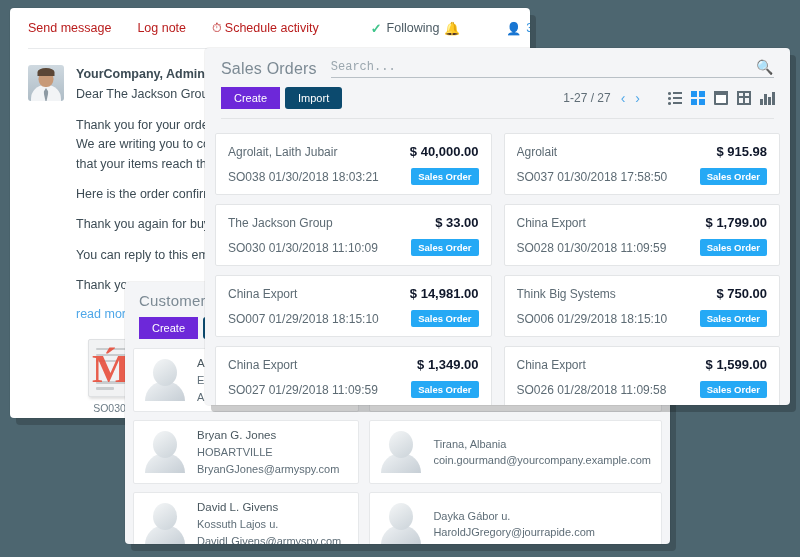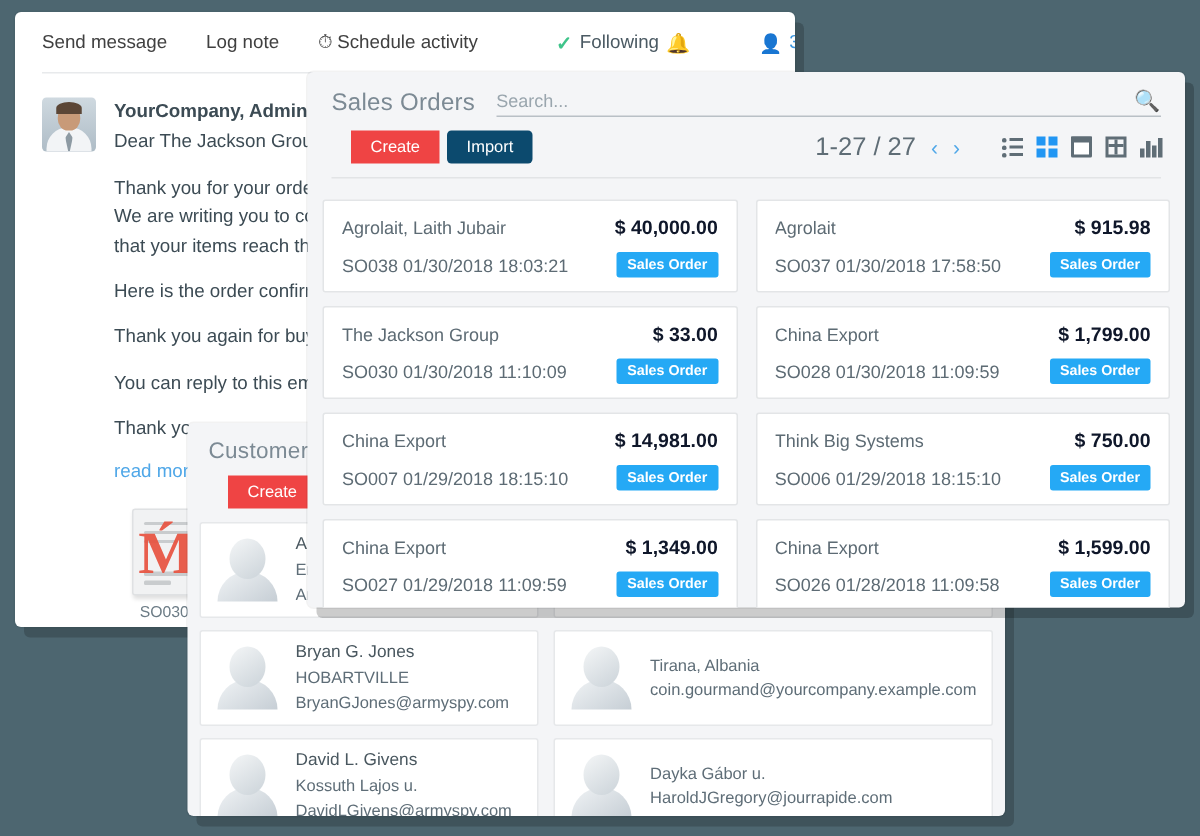--- a/index.html
+++ b/index.html
@@ -14,21 +14,21 @@
   .chatter {
     position: absolute; left: 10px; top: 8px; width: 520px; height: 410px;
     background: #ffffff; border-radius: 4px;
     box-shadow: 6px 7px 0 rgba(0,0,0,0.18), 0 0 0 1px rgba(0,0,0,0.04);
     overflow: hidden;
   }
   .chatter-topbar {
     height: 40px; display: flex; align-items: center;
     padding: 0 18px; gap: 26px; font-size: 12.5px;
   }
-  .ct-link { color: #404040; white-space: nowrap; cursor: pointer; }
+  .ct-link { color: #b91c1c; white-space: nowrap; cursor: pointer; }
   .ct-link .sched-ico { margin-right: 3px; }
   .ct-spacer { flex: 1; }
   .ct-follow {
     color: #4b5a63; font-size: 12.5px; display: flex; align-items: center; gap: 5px;
     white-space: nowrap;
   }
   .ct-check { color: #3fc48a; font-size: 13px; font-weight: bold; }
   .ct-bell { color: #bcdcf3; font-size: 13px; }
   .ct-followers {
     color: #3b96df; font-size: 12.5px; display: flex; align-items: center; gap: 4px;
@@ -88,22 +88,22 @@
   .customers {
     position: absolute; left: 125px; top: 282px; width: 545px; height: 262px;
     background: #f4f5f7; border-radius: 4px;
     box-shadow: 6px 7px 0 rgba(0,0,0,0.18), 0 0 0 1px rgba(0,0,0,0.05);
     overflow: hidden;
   }
   .cu-head { padding: 10px 14px 0 14px; }
   .cu-title { font-size: 15px; color: #7c8a94; font-weight: normal; letter-spacing: .2px; }
   .cu-btns { display: flex; gap: 5px; margin-top: 8px; }
   .btn-create {
-    background: #ef4444; color: #fff; font-size: 11px; padding: 5px 13px;
-    border-radius: 0; cursor: pointer; margin-left: 13px;
+    background: #6d28d9; color: #fff; font-size: 11px; padding: 5px 13px;
+    border-radius: 0; cursor: pointer;
   }
   .btn-import {
     background: #0c4a6e; color: #fff; font-size: 11px; padding: 5px 13px;
     border-radius: 3px; cursor: pointer; text-align: center;
   }
   .cu-grid {
     margin: 9px 8px 0 8px; display: grid; grid-template-columns: 1fr 1fr;
     gap: 8px 10px;
   }
   .cu-card {
@@ -134,27 +134,27 @@
     background: #f4f5f7; border-radius: 4px;
     box-shadow: 6px 7px 0 rgba(0,0,0,0.20), 0 0 0 1px rgba(0,0,0,0.05);
     overflow: hidden;
   }
   .so-head { padding: 11px 16px 4px 16px; }
   .so-row1 { display: flex; align-items: flex-end; gap: 14px; }
   .so-title { font-size: 16px; color: #7c8a94; letter-spacing: .2px; white-space: nowrap; }
   .so-search { flex: 1; display: flex; align-items: center; border-bottom: 1px solid #b9c0c6; padding-bottom: 2px; }
   .so-search input {
     flex: 1; border: none; outline: none; background: transparent;
-    font-size: 12px; color: #0369a1; font-family: Liberation Sans, sans-serif;
+    font-size: 12px; color: #0369a1; font-family: Liberation Mono, monospace;
   }
   .so-search input::placeholder { color: #9aa6ae; }
   .so-searchico { color: #5c6a73; font-size: 14px; margin-left: 8px; }
   .so-row2 { display: flex; align-items: center; margin-top: 9px; }
   .so-pager { margin-left: auto; display: flex; align-items: center; gap: 10px; }
-  .so-count { font-size: 17px; color: #5f6d76; }
+  .so-count { font-size: 12px; color: #5f6d76; }
   .so-arrow { color: #4fa7e8; font-size: 14px; cursor: pointer; }
   .so-views { display: flex; gap: 9px; margin-left: 18px; align-items: center; }
   .vi { width: 14px; height: 14px; cursor: pointer; position: relative; }
   .vi-list i { position: absolute; left: 0; height: 2px; background: #5f6d76; }
   .vi-list i.d { width: 3px; border-radius: 50%; height: 2.5px; }
   .vi-list i.r { left: 5px; width: 9px; }
   .vi-kanban span { position: absolute; width: 6px; height: 6px; background: #2196f3; }
   .vi-cal { border: 2px solid #5f6d76; border-radius: 1px; background: #fff; }
   .vi-cal::before { content:""; position:absolute; left:-2px; right:-2px; top:-2px; height:4px; background:#5f6d76; }
   .vi-grid { border: 2px solid #5f6d76; }

